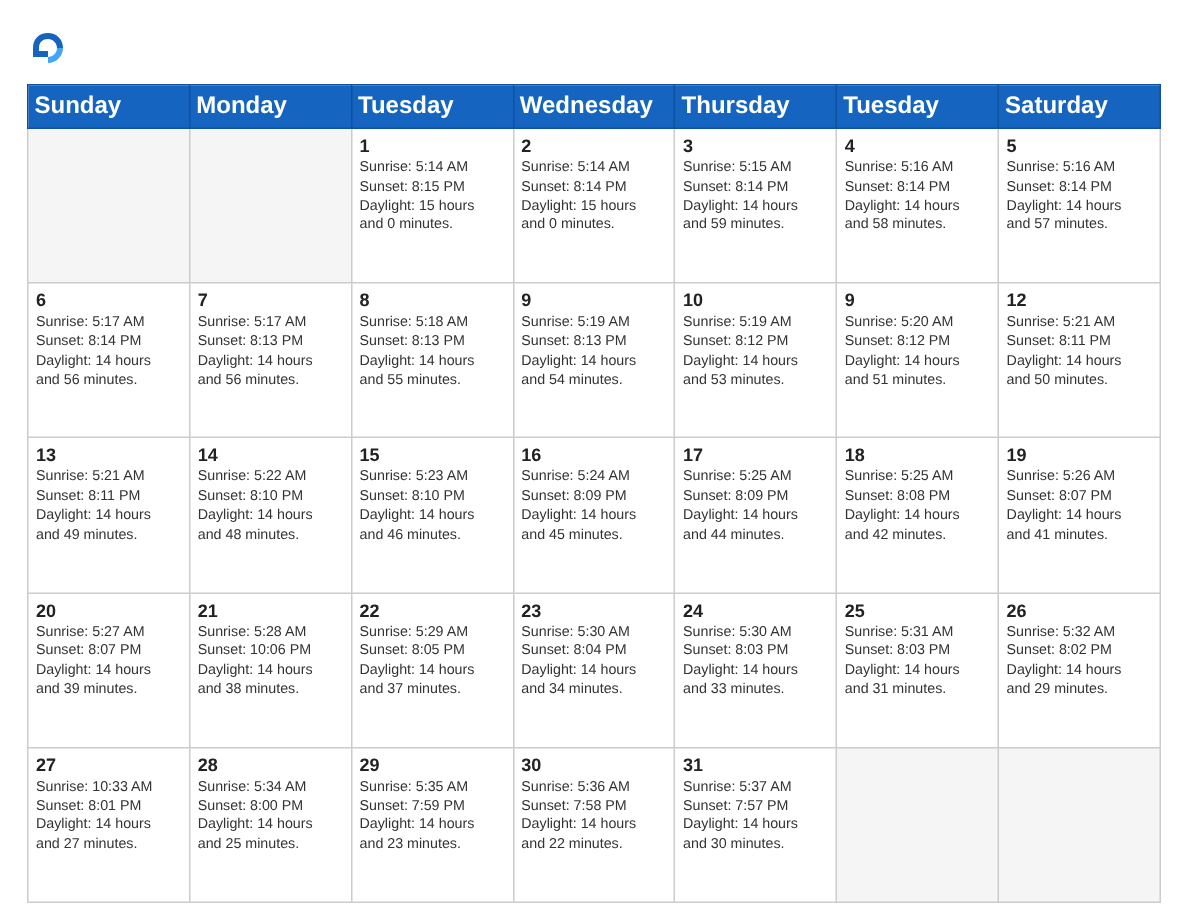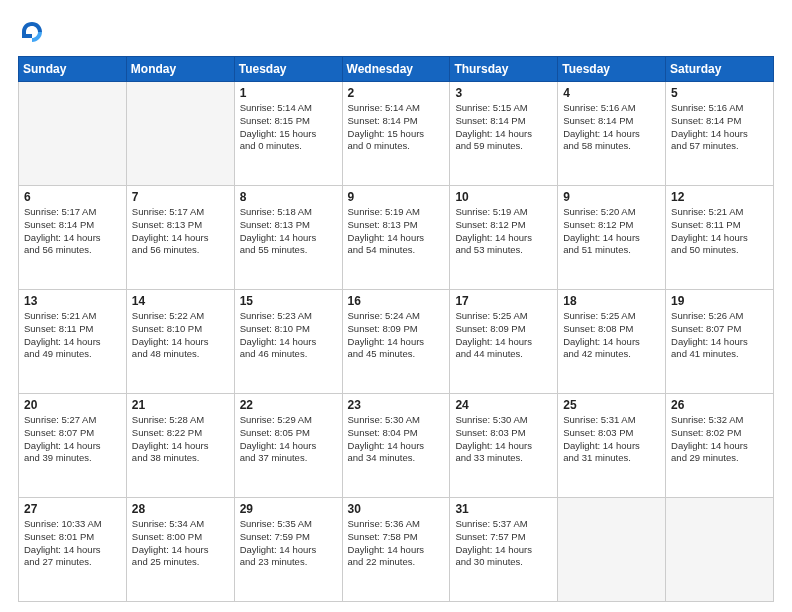--- a/index.html
+++ b/index.html
@@ -64,21 +64,21 @@
     .calendar {
       flex: 1;
       border: 1px solid #ccc;
       border-collapse: collapse;
       width: 100%;
       table-layout: fixed;
     }
     .calendar th {
       background: #1565c0;
       color: #fff;
-      font-size: 12px;
+      font-size: 16px;
       font-weight: bold;
       padding: 5px 4px;
       text-align: left;
       border: 1px solid #1050a0;
     }
     .calendar td {
       border: 1px solid #ccc;
       vertical-align: top;
       padding: 4px 5px;
       font-size: 9.5px;
@@ -280,21 +280,21 @@
           <td>
             <span class="day-num">20</span>
             <span class="cell-line">Sunrise: 5:27 AM</span>
             <span class="cell-line">Sunset: 8:07 PM</span>
             <span class="cell-line">Daylight: 14 hours</span>
             <span class="cell-line">and 39 minutes.</span>
           </td>
           <td>
             <span class="day-num">21</span>
             <span class="cell-line">Sunrise: 5:28 AM</span>
-            <span class="cell-line">Sunset: 8:22 PM</span>
+            <span class="cell-line">Sunset: 10:06 PM</span>
             <span class="cell-line">Daylight: 14 hours</span>
             <span class="cell-line">and 38 minutes.</span>
           </td>
           <td>
             <span class="day-num">22</span>
             <span class="cell-line">Sunrise: 5:29 AM</span>
             <span class="cell-line">Sunset: 8:05 PM</span>
             <span class="cell-line">Daylight: 14 hours</span>
             <span class="cell-line">and 37 minutes.</span>
           </td>

